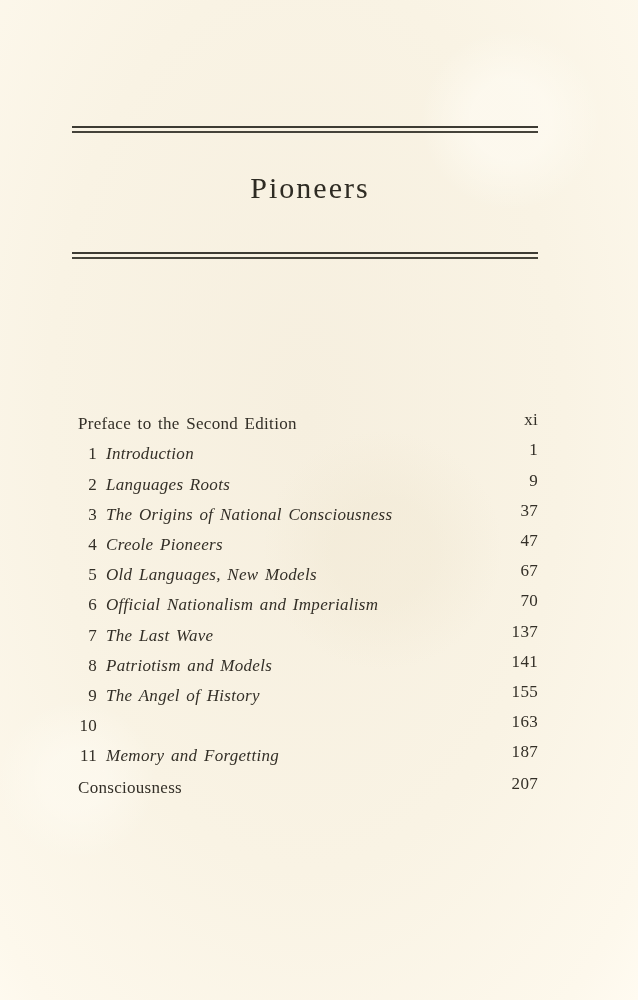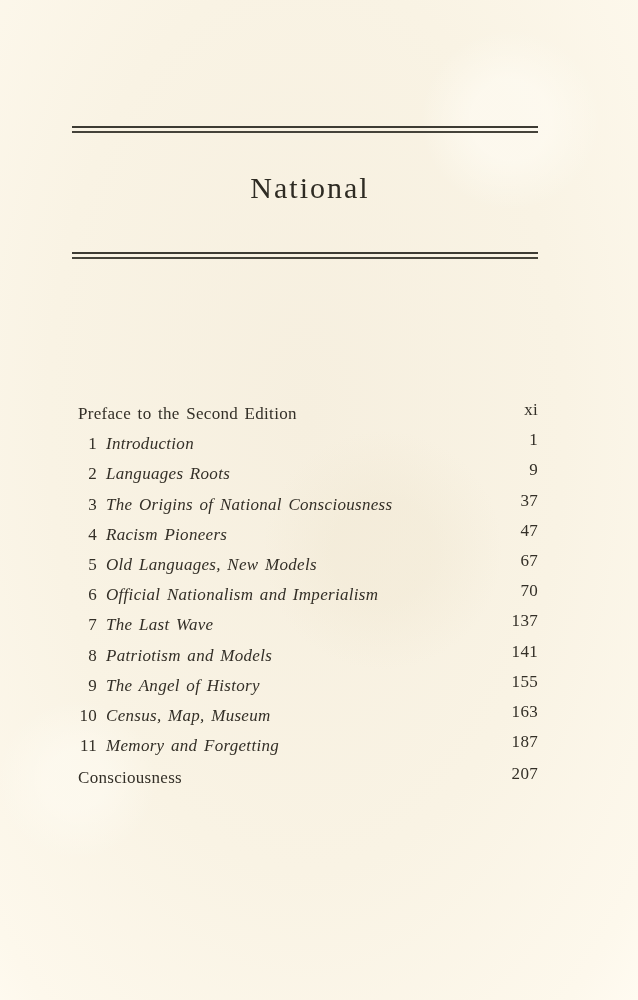--- a/index.html
+++ b/index.html
@@ -64,21 +64,21 @@
     left: 72px;
     width: 466px;
     color: #332f27;
     font-size: 17px;
     letter-spacing: 0.3px;
     word-spacing: 2px;
   }
   .row {
     position: relative;
     display: flex;
-    align-items: flex-start;
+    align-items: flex-end;
     height: 30.2px;
     padding-left: 6px;
     box-sizing: border-box;
   }
   .row:nth-child(13), .row:nth-child(14) { margin-top: 2px; }
   .num {
     display: inline-block;
     width: 19px;
     text-align: right;
     flex: 0 0 19px;
@@ -91,21 +91,21 @@
     top: -4px;
     text-align: right;
   }
 </style>
 </head>
 <body>
 
 <div class="sheet">
   <div class="head-block">
     <div class="double-rule rule-top"></div>
-    <h1 class="page-title">National</h1>
+    <h1 class="page-title">Pioneers</h1>
     <div class="double-rule rule-bottom"></div>
   </div>
 
   <div class="toc" id="toc">
       <div class="row">
         <span class="label">Preface to the Second Edition</span>
         <span class="pg">xi</span>
       </div>
       <div class="row">
         <span class="num">1</span>
@@ -117,21 +117,21 @@
         <span class="label">Languages Roots</span>
         <span class="pg">9</span>
       </div>
       <div class="row">
         <span class="num">3</span>
         <span class="label">The Origins of National Consciousness</span>
         <span class="pg">37</span>
       </div>
       <div class="row">
         <span class="num">4</span>
-        <span class="label">Racism Pioneers</span>
+        <span class="label">Creole Pioneers</span>
         <span class="pg">47</span>
       </div>
       <div class="row">
         <span class="num">5</span>
         <span class="label">Old Languages, New Models</span>
         <span class="pg">67</span>
       </div>
       <div class="row">
         <span class="num">6</span>
         <span class="label">Official Nationalism and Imperialism</span>
@@ -147,21 +147,20 @@
         <span class="label">Patriotism and Models</span>
         <span class="pg">141</span>
       </div>
       <div class="row">
         <span class="num">9</span>
         <span class="label">The Angel of History</span>
         <span class="pg">155</span>
       </div>
       <div class="row">
         <span class="num">10</span>
-        <span class="label">Census, Map, Museum</span>
         <span class="pg">163</span>
       </div>
       <div class="row">
         <span class="num">11</span>
         <span class="label">Memory and Forgetting</span>
         <span class="pg">187</span>
       </div>
       <div class="row">
         <span class="label">Consciousness</span>
         <span class="pg">207</span>

